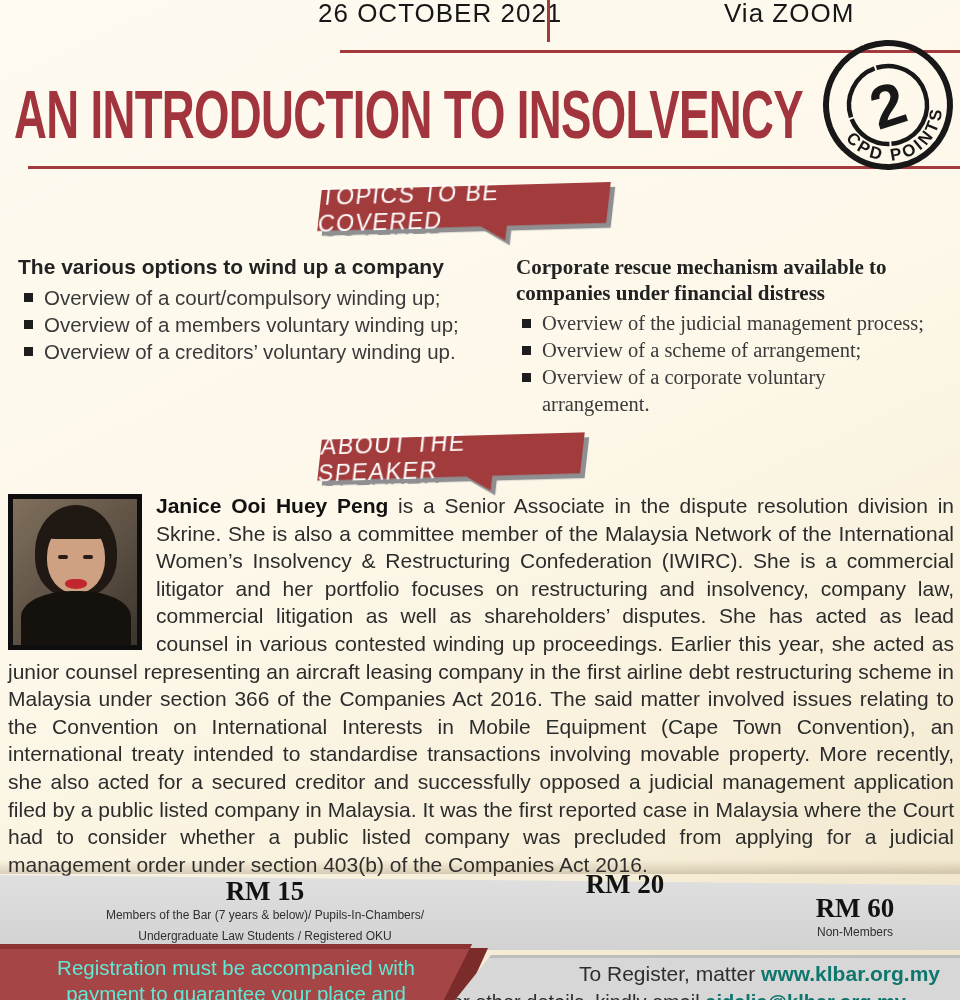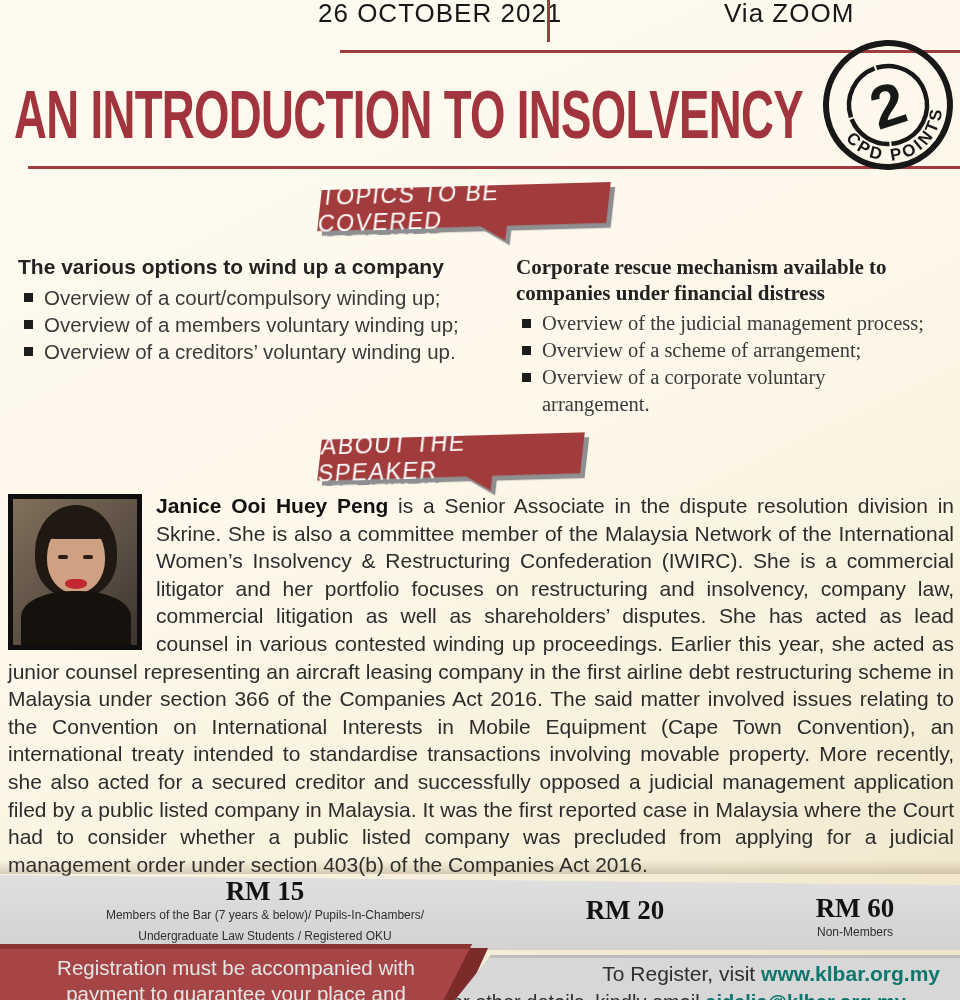--- a/index.html
+++ b/index.html
@@ -57,25 +57,25 @@
   
   .fold-shadow{position:absolute;left:0;top:860px;width:960px;height:14px;
     background:linear-gradient(to bottom,rgba(90,70,40,0),rgba(90,70,40,0.22));}
   .pricebar{position:absolute;left:0;top:874px;width:960px;height:76px;
     background:linear-gradient(#e0e0e0,#d2d2d2);
     clip-path:polygon(0 1px,100% 11px,100% 100%,0 100%);}
   .pcol{position:absolute;text-align:center;color:#2f2f2f;}
   .pcol .price{font-family:"Liberation Serif",serif;font-weight:bold;font-size:27px;color:#121212;line-height:28px;}
   .pcol .aud{font-size:12px;line-height:21px;}
   .pcol-1{left:40px;top:877px;width:450px;}
-  .pcol-2{left:525px;top:896px;width:200px;}
+  .pcol-2{left:525px;top:870px;width:200px;}
   .pcol-3{left:755px;top:894px;width:200px;}
   
   .reg-box{position:absolute;left:0;top:944px;width:472px;height:56px;background:#a64545;
-    clip-path:polygon(0 0,100% 0,94% 100%,0 100%);color:#e5e5e5;text-align:center;}
+    clip-path:polygon(0 0,100% 0,94% 100%,0 100%);color:#5eead4;text-align:center;}
   .reg-box::before{content:"";position:absolute;left:0;top:0;width:100%;height:5px;background:#8a3434;}
   .reg-box .l1{margin-top:11px;font-size:20.5px;line-height:26px;}
   .reg-box .l2{font-size:20.5px;line-height:26px;}
   .maroon-wedge{position:absolute;left:432px;top:948px;width:56px;height:52px;background:#7c2b2b;
     clip-path:polygon(18% 0,100% 0,58% 100%,0 100%);}
   .register-panel{position:absolute;left:455px;top:955px;width:505px;height:45px;background:#d7d7d7;
     clip-path:polygon(36px 0,100% 0,100% 100%,0 100%);color:#2e2e2e;}
   .register-panel::before{content:"";position:absolute;left:0;top:0;width:100%;height:3px;background:#bdbdbd;}
   .register-panel .line1{position:absolute;right:20px;top:7px;font-size:21px;white-space:nowrap;}
   .register-panel .line2{position:absolute;right:54px;top:36px;font-size:20px;white-space:nowrap;}
@@ -165,17 +165,17 @@
     <div class="price">RM 60</div>
     <div class="aud">Non-Members</div>
   </div>
 
   <div class="maroon-wedge"></div>
   <div class="reg-box">
     <div class="l1">Registration must  be accompanied with</div>
     <div class="l2">payment to guarantee your place and</div>
   </div>
   <div class="register-panel">
-    <div class="line1"><span>To Register, visit </span><b>www.klbar.org.my</b></div>
+    <div class="line1"><span>To Register, matter </span><b>www.klbar.org.my</b></div>
     <div class="line2"><span>For other details, kindly email </span><b>aidalia@klbar.org.my</b></div>
   </div>
 
 </div>
 
 </body></html>

